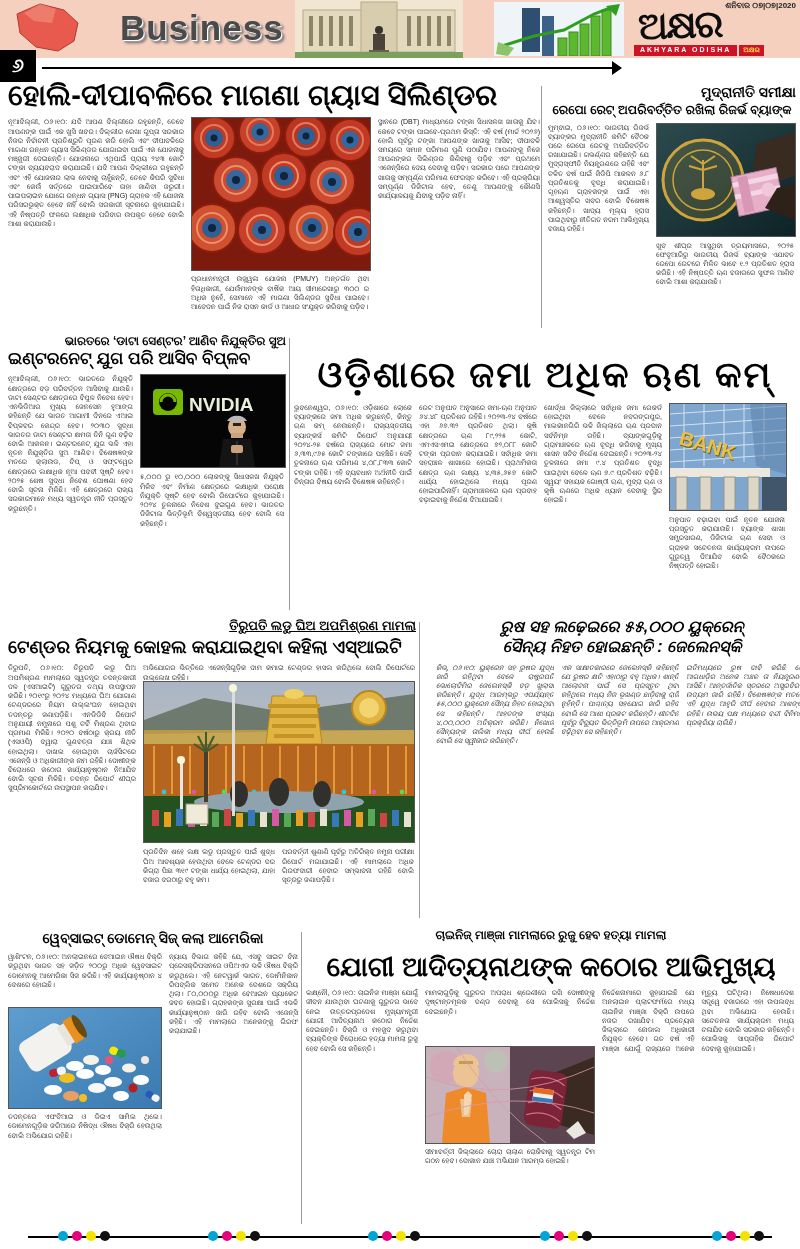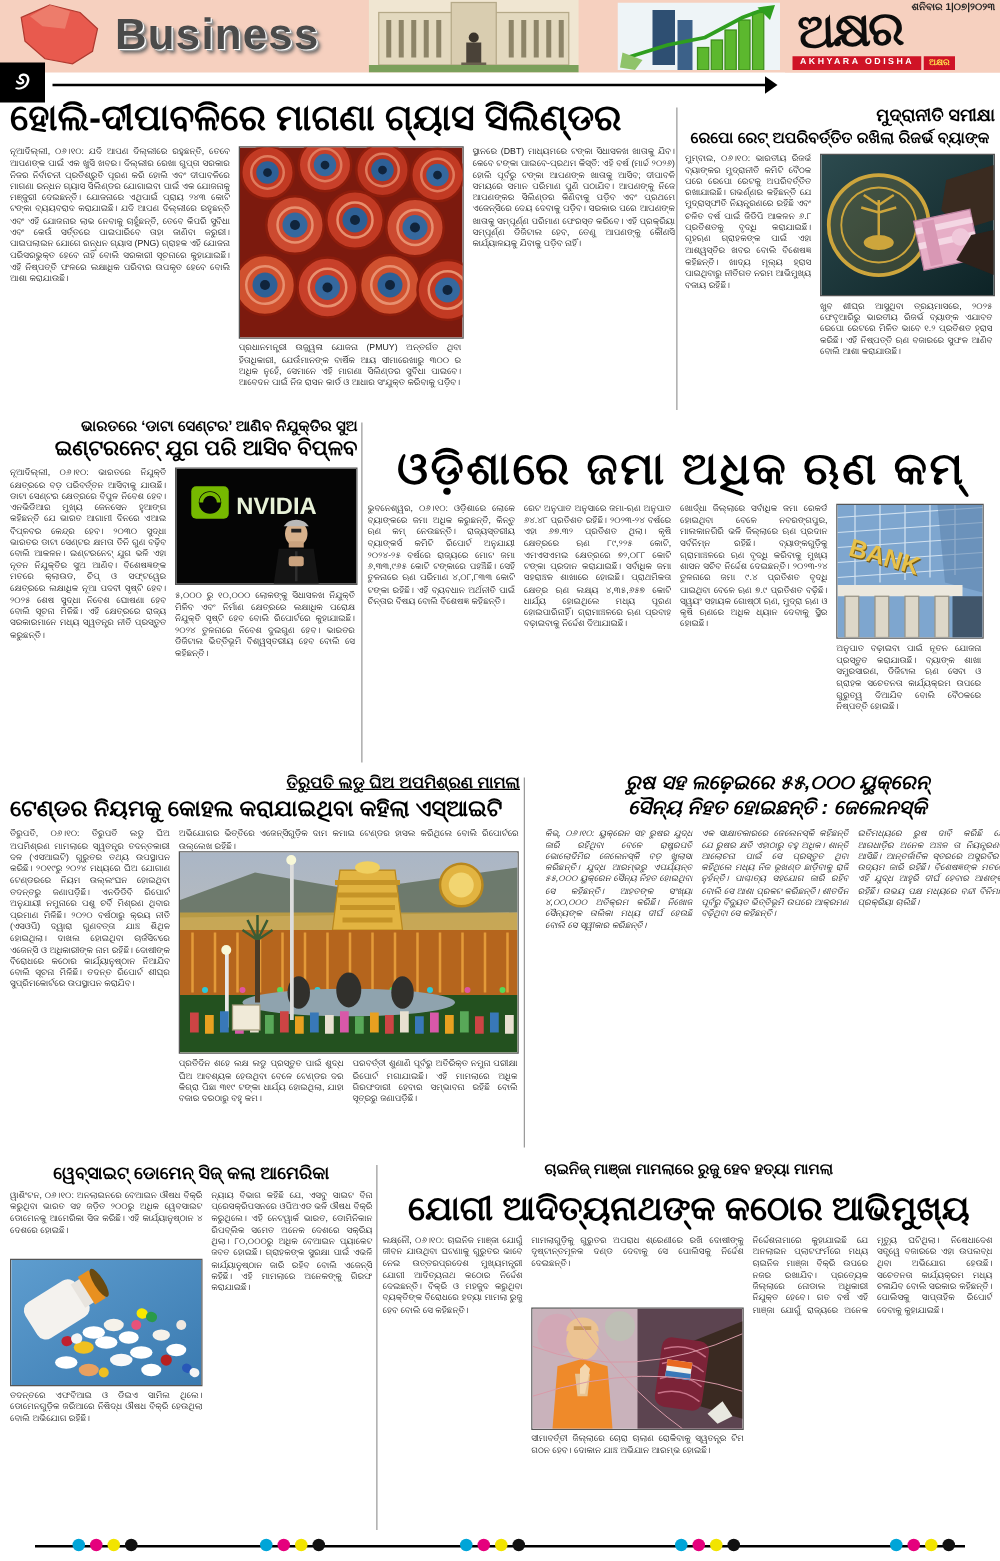--- a/index.html
+++ b/index.html
@@ -1,20 +1,20 @@
 <!DOCTYPE html>
 <html><head>
 <meta charset="utf-8">
 <style>
   html,body{margin:0;padding:0;background:#e9e9e9;}
   .page{position:relative;width:800px;height:1249px;background:#ffffff;overflow:hidden;
         font-family:"Liberation Sans","DejaVu Sans",sans-serif;color:#111;}
   
   .band{position:absolute;left:0;top:0;width:800px;height:58px;background:#f6d0bf;}
-  .biz-title{position:absolute;left:92px;top:8px;font-size:35px;font-weight:bold;color:#4a4a4a;
+  .biz-title{position:absolute;left:120px;top:8px;font-size:35px;font-weight:bold;color:#4a4a4a;
        letter-spacing:1px;text-shadow:1px 1px 0 #fff,2px 2px 0 #9a9a9a,3px 3px 3px #666;}
   .masthead{position:absolute;left:628px;top:0;width:172px;height:58px;background:#f6d0bf;}
   .m-date{position:absolute;right:4px;top:1px;font-size:8px;font-weight:bold;color:#222;}
   .m-logo{position:absolute;left:10px;top:4px;font-size:38px;font-weight:bold;color:#0d0d0d;
           transform:rotate(-2deg);letter-spacing:-2px;}
   .m-strip{position:absolute;left:6px;bottom:2px;height:11px;display:flex;gap:2px;}
   .m-strip .seg1{background:#cf1326;color:#fff;font-size:7px;font-weight:bold;letter-spacing:2px;
           padding:1px 6px;}
   .m-strip .seg2{background:#cf1326;color:#ffe34d;font-size:7px;font-weight:bold;padding:1px 4px;}
   .pagenum{position:absolute;left:0;top:50px;width:36px;height:32px;background:#000;color:#fff;
@@ -78,21 +78,21 @@
           <rect x="75" y="30" width="9" height="24"></rect>
         <rect x="86" y="22" width="9" height="32"></rect>
           <rect x="97" y="14" width="9" height="40"></rect>
         <rect x="108" y="8" width="9" height="46"></rect>
       </g>
       <polyline points="8,44 40,34 70,28 100,12 116,6" fill="none" stroke="#2f9e1f" stroke-width="3"></polyline>
       <polygon points="126,2 112,4 122,14" fill="#2f9e1f"></polygon>
       <polygon points="4,40 20,46 14,54 2,52" fill="#8fc36a"></polygon>
     </svg>
     <div class="masthead">
-      <div class="m-date">ଶନିବାର 1|୦୭|୨୦୨୩</div>
+      <div class="m-date">ଶନିବାର ୦୭|୦୭|2020</div>
       <div class="m-logo">ଅକ୍ଷର</div>
       <div class="m-strip">
         <span class="seg1">AKHYARA ODISHA</span>
         <span class="seg2">ଅକ୍ଷର</span>
       </div>
     </div>
   </div>
   <div class="pagenum">୬</div>
   <div class="arrowline"></div>
   <div class="arrowhead"></div>
@@ -209,21 +209,21 @@
           </g>
           <polygon points="138,96 108,84 120,64 138,60" fill="#2e211a"></polygon>
         </svg>
         <div class="body-text" style="width:138px;height:92px;margin-top:4px;">ଖୁବ ଶୀଘ୍ର ଆସୁଥିବା ତ୍ରୟମାସରେ, ୨୦୨୫ ଫେବୃଆରିରୁ ଭାରତୀୟ ରିଜର୍ଭ ବ୍ୟାଙ୍କ ଏଯାବତ ରେପୋ ରେଟରେ ମିଳିତ ଭାବେ ୧.୨ ପ୍ରତିଶତ ହ୍ରାସ କରିଛି। ଏହି ନିଷ୍ପତ୍ତି ଋଣ ବଜାରରେ ସୁଫଳ ଆଣିବ ବୋଲି ଆଶା କରାଯାଉଛି।</div>
       </div>
     </div>
   </div>
 
   <div class="art" style="left:8px;top:334px;width:278px;">
     <div class="kicker" style="font-size:12px;">ଭାରତରେ ‘ଡାଟା ସେଣ୍ଟର’ ଆଣିବ ନିଯୁକ୍ତିର ସୁଅ</div>
-    <div class="hl" style="font-size:17px;text-align:right;margin-top:2px;">ଇଣ୍ଟରନେଟ୍ ଯୁଗ ପରି ଆସିବ ବିପ୍ଳବ</div>
+    <div class="hl" style="font-size:17px;text-align:left;margin-top:2px;">ଇଣ୍ଟରନେଟ୍ ଯୁଗ ପରି ଆସିବ ବିପ୍ଳବ</div>
     <div class="cols" style="margin-top:6px;height:234px;">
       <div class="body-text" style="width:126px;height:234px;">ନୂଆଦିଲ୍ଲୀ, ୦୬।୧୦: ଭାରତରେ ନିଯୁକ୍ତି କ୍ଷେତ୍ରରେ ବଡ଼ ପରିବର୍ତ୍ତନ ଆସିବାକୁ ଯାଉଛି। ଡାଟା ସେଣ୍ଟର କ୍ଷେତ୍ରରେ ବିପୁଳ ନିବେଶ ହେବ। ଏନଭିଡିଆର ମୁଖ୍ୟ ଜେନସେନ ହୁଆଙ୍ଗ କହିଛନ୍ତି ଯେ ଭାରତ ଆଗାମୀ ଦିନରେ ଏଆଇ ବିପ୍ଳବର କେନ୍ଦ୍ର ହେବ। ୨୦୩୦ ସୁଦ୍ଧା ଭାରତର ଡାଟା ସେଣ୍ଟର କ୍ଷମତା ତିନି ଗୁଣ ବଢ଼ିବ ବୋଲି ଆକଳନ। ଇଣ୍ଟରନେଟ୍ ଯୁଗ ଭଳି ଏହା ନୂତନ ନିଯୁକ୍ତିର ସୁଅ ଆଣିବ। ବିଶେଷଜ୍ଞଙ୍କ ମତରେ କ୍ଲାଉଡ, ଚିପ୍ ଓ ସଫ୍ଟୱେର କ୍ଷେତ୍ରରେ ଲକ୍ଷାଧିକ ନୂଆ ପଦବୀ ସୃଷ୍ଟି ହେବ। ୨୦୨୫ ଶେଷ ସୁଦ୍ଧା ନିବେଶ ଘୋଷଣା ହେବ ବୋଲି ସୂଚନା ମିଳିଛି। ଏହି କ୍ଷେତ୍ରରେ ରାଜ୍ୟ ସରକାରମାନେ ମଧ୍ୟ ସ୍ୱତନ୍ତ୍ର ନୀତି ପ୍ରସ୍ତୁତ କରୁଛନ୍ତି।</div>
       <div style="width:146px;">
         <svg class="photo" width="144" height="92">
           <rect width="144" height="92" fill="#050505"></rect>
           <rect x="12" y="14" width="30" height="26" rx="4" fill="#76b900"></rect>
           <circle cx="27" cy="27" r="9" fill="#050505"></circle>
           <path d="M20 27 a7 7 0 0 1 14 0" fill="none" stroke="#76b900" stroke-width="3"></path>
           <text x="48" y="36" fill="#e8f2d8" font-size="19" font-weight="bold" font-family="Liberation Sans, sans-serif">NVIDIA</text>
           <ellipse cx="96" cy="52" rx="9" ry="10" fill="#d7b18c"></ellipse>

